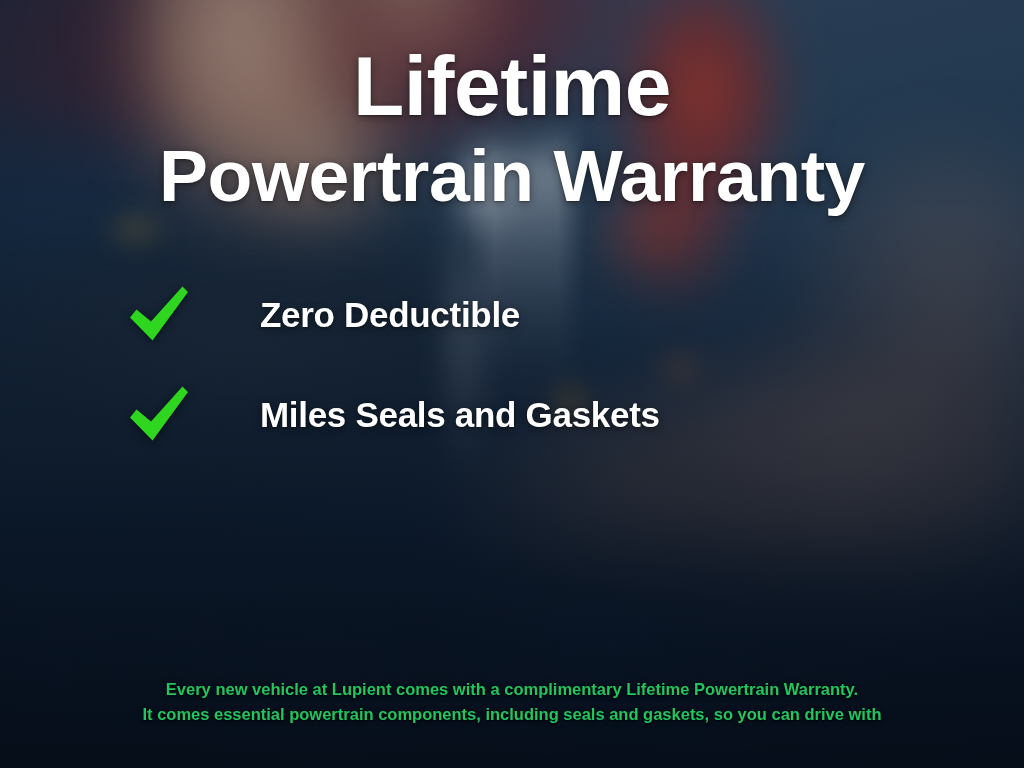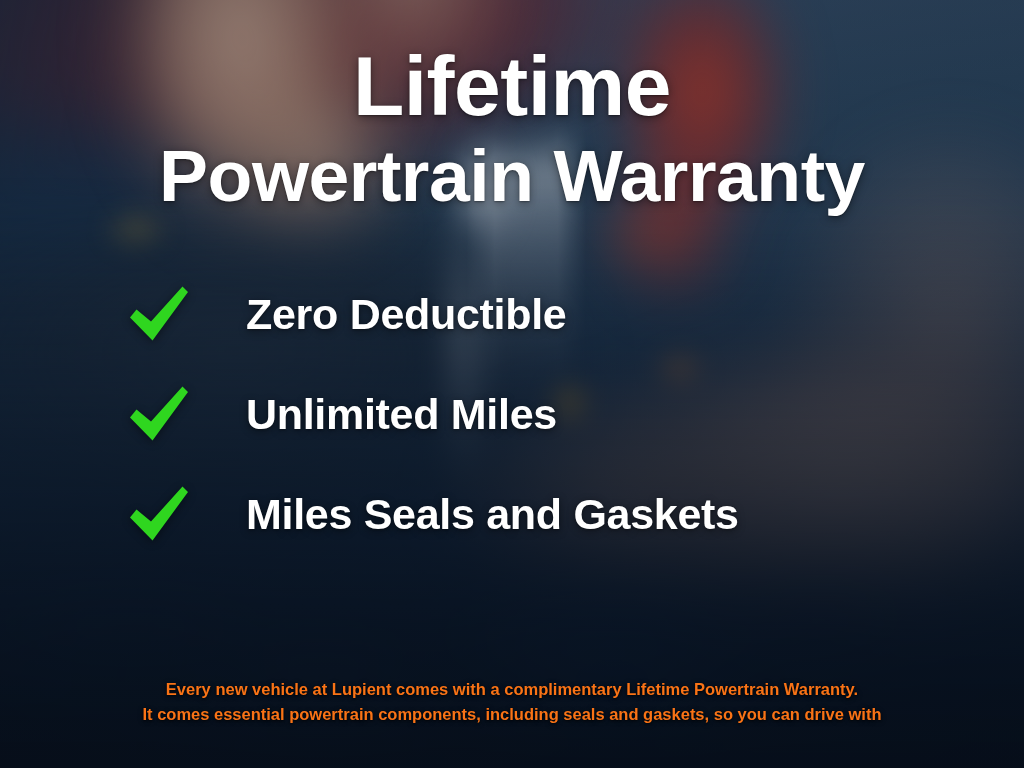--- a/index.html
+++ b/index.html
@@ -225,38 +225,38 @@
     align-items: center;
     height: 100px;
   }
   .benefit-check {
     flex: 0 0 66px;
     height: 66px;
     display: block;
     filter: drop-shadow(0 2px 5px rgba(0,0,0,0.45));
   }
   .benefit-label {
-    margin-left: 54px;
+    margin-left: 68px;
     color: #ffffff;
-    font-size: 43px;
+    font-size: 35px;
     font-weight: 800;
     letter-spacing: -0.3px;
     line-height: 1;
     text-shadow: 0 2px 9px rgba(0,0,0,0.45), 0 1px 2px rgba(0,0,0,0.3);
     white-space: nowrap;
   }
 
   #footnote {
     margin-top: auto;
     padding: 0 60px 42px 60px;
     text-align: center;
   }
   .footnote-line {
     display: block;
-    color: #f97316;
+    color: #22c55e;
     font-size: 16.5px;
     font-weight: 700;
     line-height: 1.48;
     text-shadow: 0 1px 5px rgba(0,0,0,0.65), 0 1px 2px rgba(0,0,0,0.5);
     white-space: nowrap;
   }
 </style>
 </head>
 <body>
 
@@ -287,26 +287,20 @@
 
     <ul id="benefits">
 
       <li class="benefit">
         <svg class="benefit-check" viewBox="0 0 66 66">
           <path d="M4 36.5 L10.5 28.5 L25 40.5 L56.5 5.5 L62 11 L26.5 59.5 Z" fill="#2fd61f"></path>
         </svg>
         <span class="benefit-label">Zero Deductible</span>
       </li>
 
-      <li class="benefit">
-        <svg class="benefit-check" viewBox="0 0 66 66">
-          <path d="M4 36.5 L10.5 28.5 L25 40.5 L56.5 5.5 L62 11 L26.5 59.5 Z" fill="#2fd61f"></path>
-        </svg>
-        <span class="benefit-label">Unlimited Miles</span>
-      </li>
 
       <li class="benefit">
         <svg class="benefit-check" viewBox="0 0 66 66">
           <path d="M4 36.5 L10.5 28.5 L25 40.5 L56.5 5.5 L62 11 L26.5 59.5 Z" fill="#2fd61f"></path>
         </svg>
         <span class="benefit-label">Miles Seals and Gaskets</span>
       </li>
 
     </ul>
 

